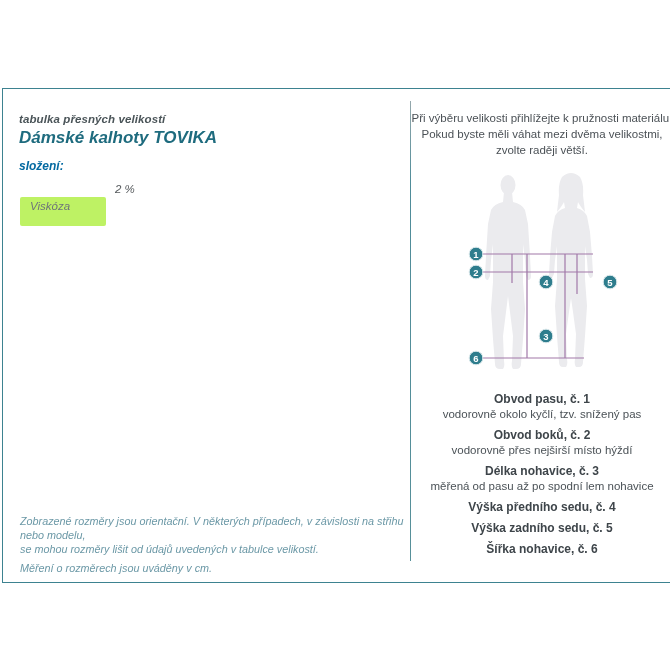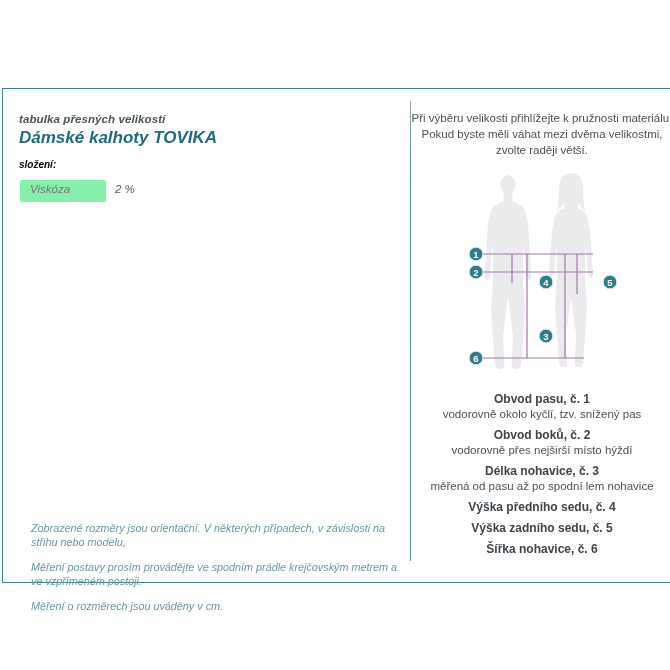--- a/index.html
+++ b/index.html
@@ -12,29 +12,29 @@
     border:1px solid #3d8290;border-right:none;background:#ffffff;box-sizing:border-box;
   }
   .divider{
     position:absolute;left:407px;top:12px;width:1px;height:460px;
     background:linear-gradient(to bottom,#95a8ac,#4f8c99 18%,#579099);
   }
   
   .left-col{position:absolute;left:0;top:0;width:407px;height:100%;font-style:italic;}
   .subtitle{position:absolute;left:16px;top:24px;font-size:11.5px;font-weight:700;color:#4a5458;letter-spacing:.1px;}
   .page-title{position:absolute;left:16px;top:39px;font-size:17px;font-weight:700;color:#1e6b7e;text-align:center;}
-  .comp-label{position:absolute;left:16px;top:70px;font-size:10px;font-weight:700;color:#000000;}
+  .comp-label{position:absolute;left:16px;top:70px;font-size:12px;font-weight:700;color:#0369a1;}
   .material-box{
-    position:absolute;left:17px;top:91px;width:86px;height:22px;background:#86efac;border-radius:2px;
+    position:absolute;left:17px;top:108px;width:86px;height:29px;background:#bef264;border-radius:2px;
     font-size:11.5px;color:#6e7479;line-height:19px;padding-left:10px;box-sizing:border-box;
   }
   .material-pct{position:absolute;left:112px;top:91px;font-size:11.5px;color:#55595c;line-height:19px;}
   .disclaimer{position:absolute;left:16px;top:421px;font-size:10.8px;color:#6b98a6;line-height:13.5px;}
   .disclaimer p{margin:0 0 5px 0;}
-  .disclaimer div{margin:12px;}
+  .disclaimer div{margin:1px;}
   
   .right-col{position:absolute;left:408px;top:0;width:262px;height:100%;text-align:center;}
   .note{position:absolute;left:0;right:0;top:21px;font-size:11.5px;color:#4b5156;line-height:16px;}
   .diagram{position:absolute;left:45px;top:75px;width:170px;height:215px;}
   .meas-list{position:absolute;left:0;right:0;top:303px;}
   .meas-label{font-size:12px;font-weight:700;color:#3e454a;line-height:15px;}
   .meas-desc{font-size:11.5px;color:#4b5257;line-height:15px;}
   .meas-group{margin-bottom:6px;}
   .meas-single{margin-bottom:6px;}
   .marker-num{font-size:9.5px;font-weight:bold;fill:#ffffff;text-anchor:middle;
@@ -48,24 +48,24 @@
   <div class="left-col">
     <div class="subtitle">tabulka přesných velikostí</div>
     <div class="page-title">Dámské kalhoty TOVIKA</div>
     <div class="comp-label">složení:</div>
     <div class="material-box">Viskóza</div>
     <div class="material-pct">2 %</div>
     <div class="disclaimer">
       <p>
         </p>
         <div>Zobrazené rozměry jsou orientační. V některých případech, v závislosti na střihu nebo modelu,</div>
+        <div>se mohou rozměry lišit od údajů uvedených v tabulce velikostí.</div>
       <p></p>
       <p>
         </p>
-        <div>Měření postavy prosím provádějte ve spodním prádle krejčovským metrem a ve vzpřímeném postoji.</div>
         <div>Měření o rozměrech jsou uváděny v cm.</div>
       <p></p>
     </div>
   </div>
 
   <div class="divider"></div>
 
   <div class="right-col">
     <div class="note">
       <div>Při výběru velikosti přihlížejte k pružnosti materiálu.</div>

